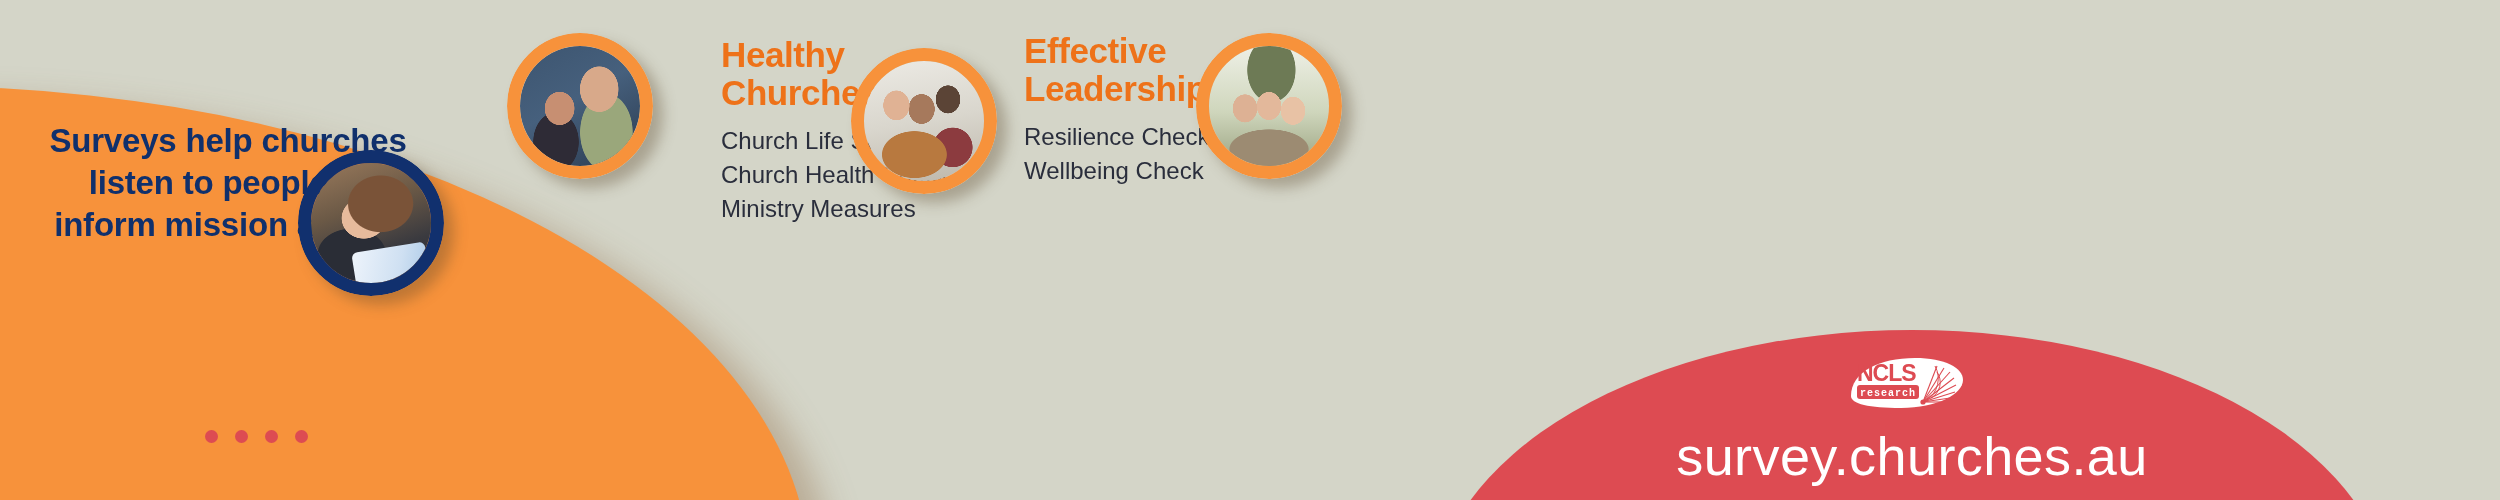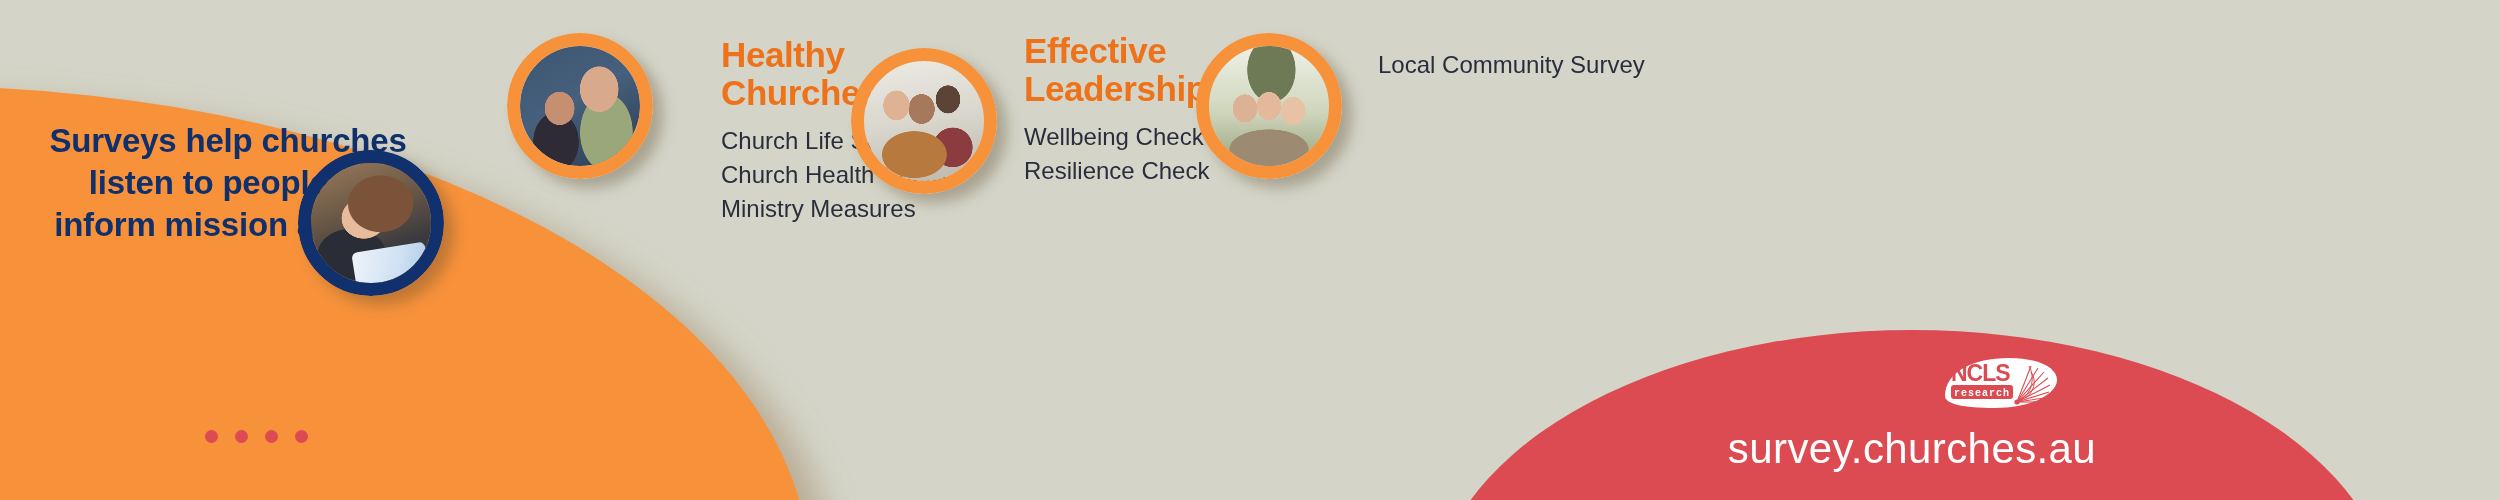--- a/index.html
+++ b/index.html
@@ -144,31 +144,31 @@
     font-size:24px;
     line-height:1.42;
   }
   #col-healthy{ left:681px; top:36px;margin-left:40px; }
   #col-leadership{ left:1024px; top:32px; }
   #col-community{ left:1378px; top:36px; }
 
   
   .logo{
     position:absolute;
-    left:1939px; top:352px;
+    left:1845px; top:352px;
     width:122px; height:62px;
     z-index:8;
   }
   .url{
     position:absolute;
     left:1432px; top:425px;
     width:960px;
     text-align:center;
     color:#ffffff;
-    font-size:42px;
+    font-size:54px;
     font-weight:400;
     letter-spacing:.4px;
     z-index:8;
   }
 </style>
 </head>
 <body>
 
 <div class="banner">
 
@@ -210,35 +210,32 @@
   <div class="photo orange" id="photo-leadership">
     <div class="img">
       <div class="scene sc-leadership"></div>
     </div>
     <div class="ring"></div>
   </div>
   <div class="col" id="col-leadership">
     <div class="head">Effective
 Leadership</div>
     <div class="items">
+      <div>Resilience Check</div>
       <div>Wellbeing Check</div>
-      <div>Resilience Check</div>
     </div>
   </div>
 
   <div class="photo orange" id="photo-community">
     <div class="img">
       <div class="scene sc-community"></div>
     </div>
     <div class="ring"></div>
   </div>
   <div class="col" id="col-community">
-    <div class="items">
-      <div>Local Community Survey</div>
-    </div>
   </div>
 
   <div class="logo">
     <svg viewBox="0 0 122 62" width="122" height="62">
       <path d="M6 44 C6 20, 34 6, 70 6 C100 6, 118 16, 118 28 C118 42, 92 56, 56 56 C24 56, 6 52, 6 44 Z" fill="#ffffff"></path>
       <g fill="#dd4b52">
         <text x="12" y="29" font-family="'Liberation Sans',sans-serif" font-size="23" font-weight="700" letter-spacing="-1">NCLS</text>
       </g>
       <rect x="12" y="33" width="62" height="14" rx="3" fill="#dd4b52"></rect>
       <text x="43" y="44" text-anchor="middle" font-family="'Liberation Mono',monospace" font-size="10" font-weight="700" fill="#ffffff" letter-spacing="1">research</text>

